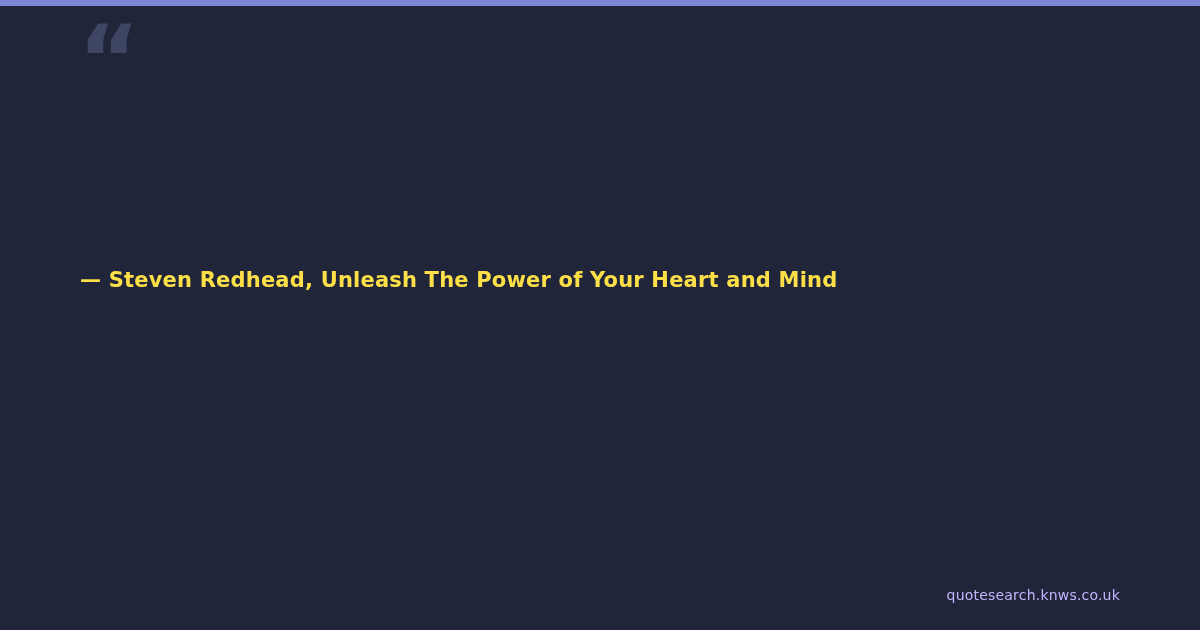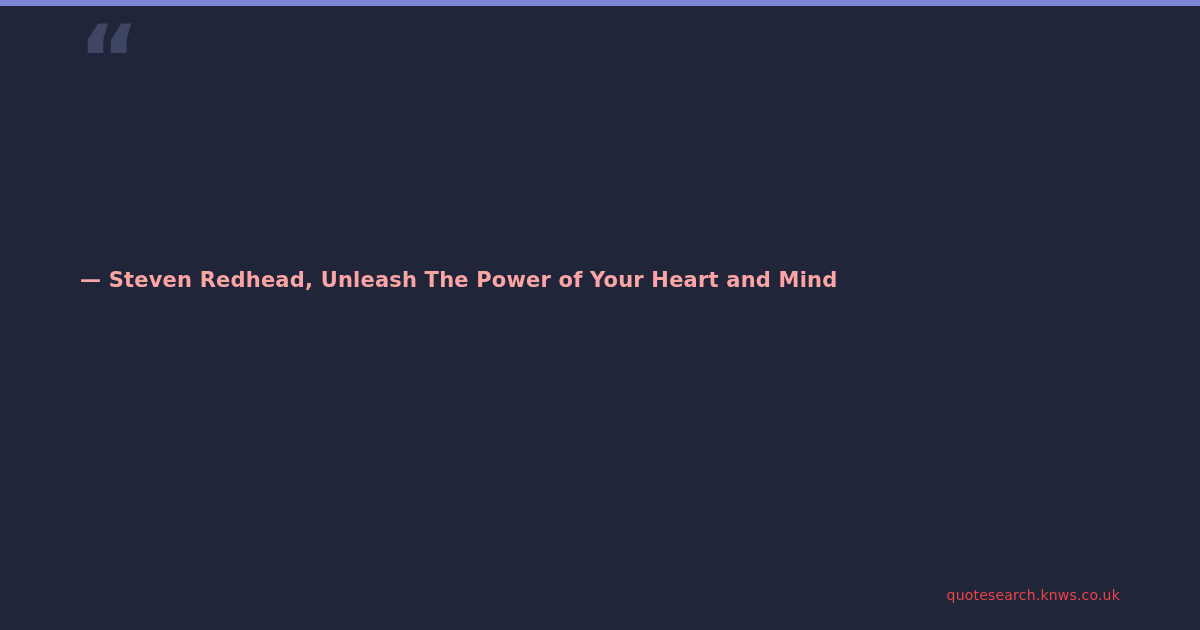--- a/index.html
+++ b/index.html
@@ -76,32 +76,32 @@
     letter-spacing: 0.1px;
   }
 
   .quote-attribution {
     margin: 0;
     padding-top: 30px;
     font-family: "DejaVu Sans", "Liberation Sans", sans-serif;
     font-size: 21px;
     font-weight: 700;
     line-height: 1.2;
-    color: #fca5a5;
+    color: #fde047;
     letter-spacing: 0.2px;
   }
 
   .site-footer {
     position: absolute;
     right: 80px;
     bottom: 27px;
     font-family: "DejaVu Sans", "Liberation Sans", sans-serif;
     font-size: 14px;
     font-weight: 400;
-    color: #ef4444;
+    color: #c4b5fd;
     letter-spacing: 0.2px;
   }
 </style>
 </head>
 <body>
 
 <div class="quote-card">
 
   <div class="accent-bar"></div>
 

